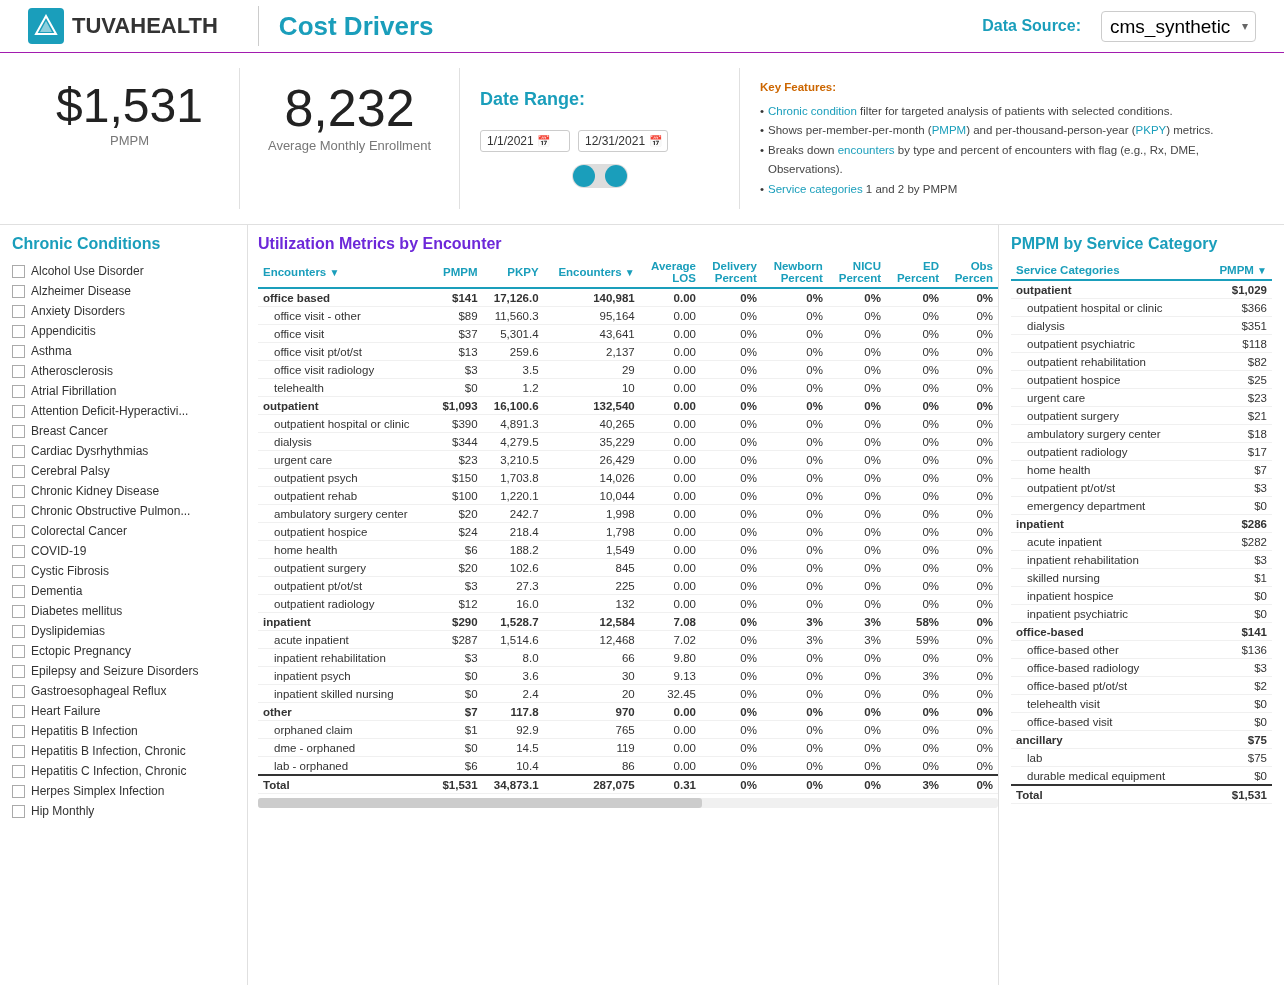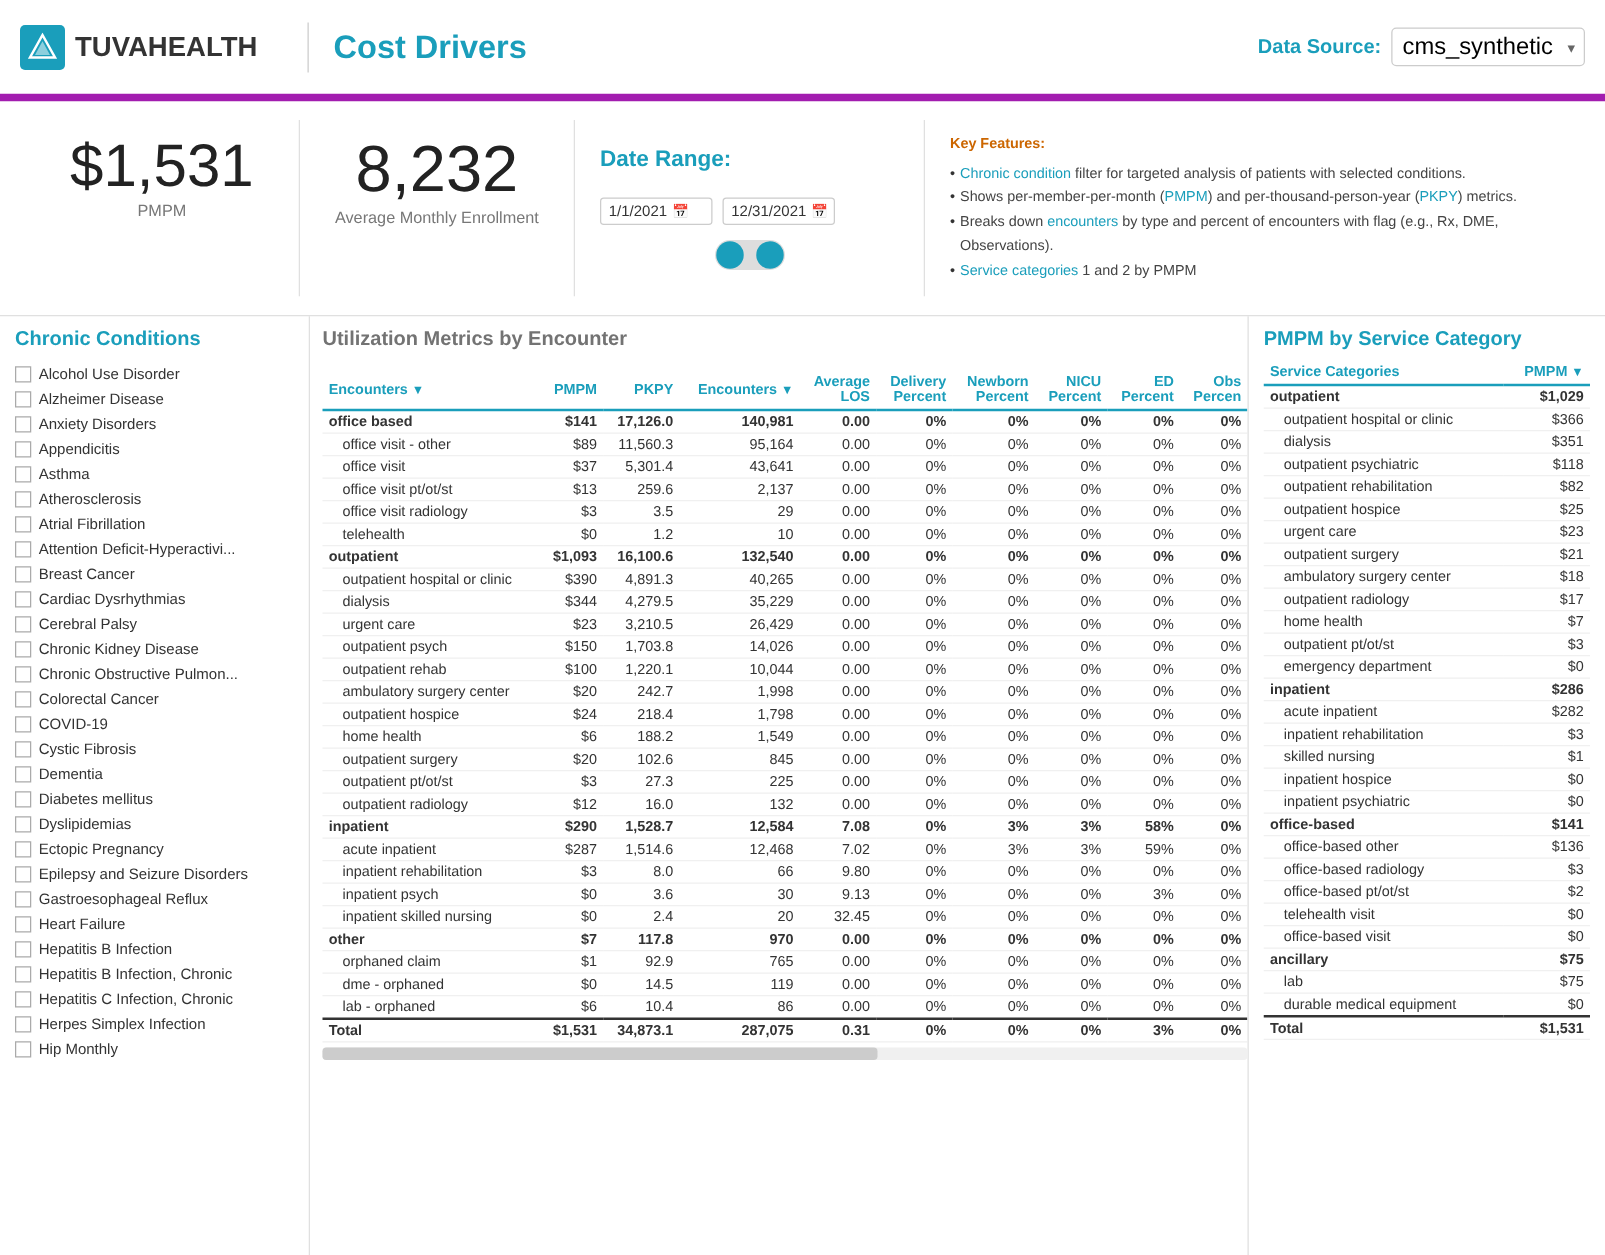--- a/index.html
+++ b/index.html
@@ -1,27 +1,27 @@
 <!DOCTYPE html>
 <html><head>
   <meta charset="utf-8">
   <style>
     * { box-sizing: border-box; margin: 0; padding: 0; }
     body { font-family: Arial, sans-serif; font-size: 12px; background: #fff; color: #333; width: 1284px; }
     
     
-    .header { display: flex; align-items: center; padding: 10px 16px; border-bottom: 6px solid #a21caf; height: 81px; }
+    .header { display: flex; align-items: center; padding: 10px 28px; border-bottom: 1px solid #a21caf; height: 53px; }
     .logo-area { display: flex; align-items: center; gap: 8px; margin-right: 20px; }
     .logo-icon { width: 36px; height: 36px; background: #1a9ebb; border-radius: 4px; display: flex; align-items: center; justify-content: center; }
     .logo-icon svg { width: 24px; height: 24px; }
     .logo-text { font-size: 22px; font-weight: bold; color: #1a9ebb; }
     .logo-text span { color: #333; }
     .header-divider { width: 1px; height: 40px; background: #ccc; margin: 0 20px; }
     .page-title { font-size: 26px; font-weight: bold; color: #1a9ebb; flex: 1; }
-    .datasource-area { display: flex; align-items: center; gap: 8px; }
+    .datasource-area { display: flex; align-items: center; gap: 20px; }
     .datasource-label { font-size: 16px; font-weight: bold; color: #1a9ebb; }
     .datasource-select { border: 1px solid #ccc; padding: 4px 24px 4px 8px; border-radius: 4px; font-size: 19px; appearance: none; background: #fff; min-width: 140px; }
     .select-wrapper { position: relative; display: inline-block; }
     .select-wrapper::after { content: '▾'; position: absolute; right: 8px; top: 50%; transform: translateY(-50%); pointer-events: none; color: #666; }
 
     
     .summary-row { display: flex; padding: 15px 20px; border-bottom: 1px solid #e0e0e0; gap: 0; }
     .summary-metric { flex: 0 0 220px; padding: 10px 20px; border-right: 1px solid #e0e0e0; }
     .summary-metric .big-number { font-size: 52px; font-weight: 300; color: #222; }
     .summary-metric .metric-label { font-size: 13px; color: #777; text-align: center; }
@@ -46,21 +46,21 @@
     .main-content { display: flex; height: 760px; }
 
     
     .sidebar { width: 248px; border-right: 1px solid #e0e0e0; padding: 10px 0; overflow-y: auto; flex-shrink: 0; }
     .sidebar-title { font-size: 16px; font-weight: bold; color: #1a9ebb; padding: 0 12px 8px; }
     .sidebar-item { display: flex; align-items: center; gap: 6px; padding: 3px 12px; cursor: pointer; }
     .checkbox { width: 13px; height: 13px; border: 1px solid #aaa; display: inline-block; flex-shrink: 0; }
 
     
     .middle-section { flex: 1; padding: 10px 0 10px 10px; overflow-y: auto; overflow-x: hidden; }
-    .section-title { font-size: 16px; font-weight: bold; color: #737373; margin-bottom: 16px; }
+    .section-title { font-size: 16px; font-weight: bold; color: #6d28d9; margin-bottom: 4px; }
 
     table.util-table { width: 100%; border-collapse: collapse; font-size: 11.5px; }
     table.util-table th { font-weight: bold; color: #1a9ebb; padding: 3px 5px; text-align: right; border-bottom: 2px solid #1a9ebb; white-space: nowrap; cursor: pointer; }
     table.util-table th:first-child { text-align: left; }
     table.util-table td { padding: 2.5px 5px; text-align: right; border-bottom: 1px solid #f0f0f0; }
     table.util-table td:first-child { text-align: left; }
     table.util-table tr.category-row td { font-weight: bold; }
     table.util-table tr.sub-row td:first-child { padding-left: 16px; font-weight: normal; }
     table.util-table tfoot td { font-weight: bold; border-top: 2px solid #333; }
     .sort-arrow { color: #1a9ebb; font-size: 10px; }

